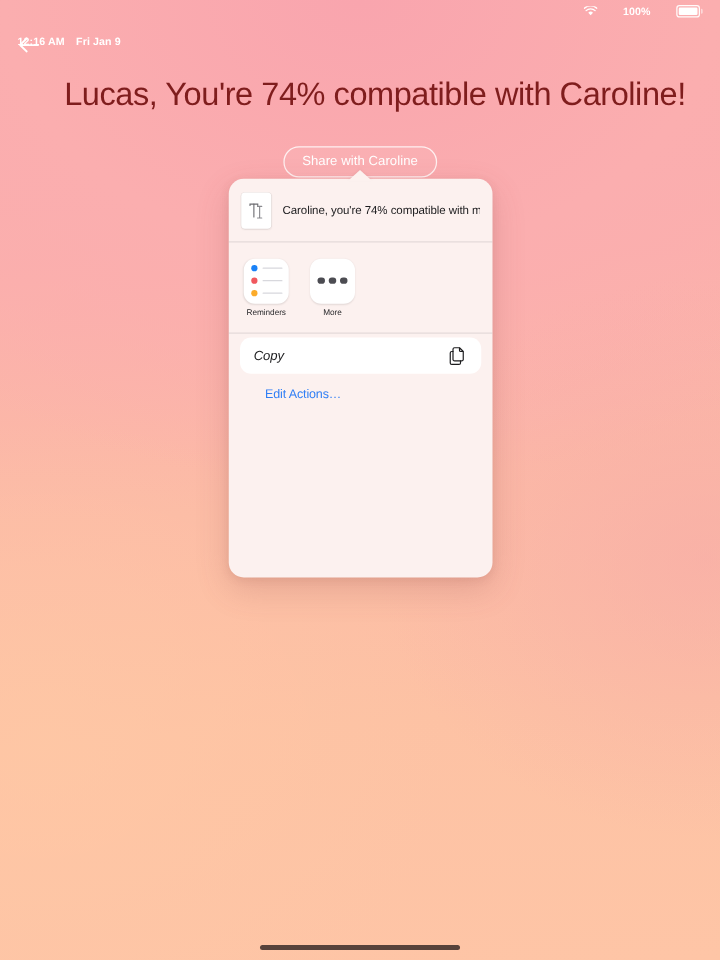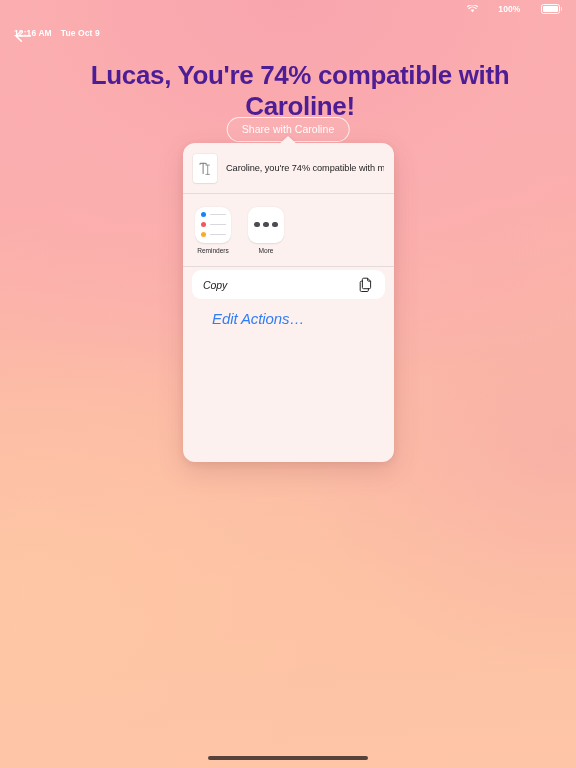--- a/index.html
+++ b/index.html
@@ -83,23 +83,23 @@
     width: 26px; height: 22px;
     display: flex; align-items: center; justify-content: center;
     z-index: 4;
   }
 
   
   #page-title {
     position: absolute;
     top: 60px; left: 0; right: 0;
     text-align: center;
-    color: #4c1d95;
+    color: #7f1d1d;
     font-size: 26px;
-    font-weight: 700;
+    font-weight: 400;
     letter-spacing: -0.35px;
     padding: 0 16px;
     z-index: 3;
     margin-left: 24px;
   }
 
   
   #share-button {
     position: absolute;
     top: 117px; left: 50%;
@@ -232,24 +232,23 @@
   .action-label {
     font-size: 10.5px;
     color: #1c1c1e;
     letter-spacing: -0.1px;
     font-style: italic;
   }
   .action-icon { display: flex; align-items: center; }
 
   #edit-actions {
     padding: 5px 9px 0 20px;
-    font-size: 15px;
+    font-size: 10px;
     color: #2f7ef5;
     letter-spacing: -0.1px;
-    font-style: italic;
   }
 
   
   #home-indicator {
     position: absolute;
     bottom: 8px;
     left: 50%;
     transform: translateX(-50%);
     width: 160px;
     height: 4.5px;
@@ -262,21 +261,21 @@
 </head>
 <body>
 
 <div id="bg-base"></div>
 <div id="bg-warm-left"></div>
 <div id="bg-warm-right"></div>
 
 <div id="status-bar">
   <div class="sb-left">
     <span>12:16 AM</span>
-    <span>Tue Oct 9</span>
+    <span>Fri Jan 9</span>
   </div>
   <div class="sb-right">
     <span class="wifi-icon">
       <svg width="11" height="8" viewBox="0 0 11 8">
         <path d="M5.5 7.2 L3.6 5.1 a2.8 2.8 0 0 1 3.8 0 Z" fill="#ffffff"></path>
         <path d="M1.9 3.5 a5.2 5.2 0 0 1 7.2 0" stroke="#ffffff" stroke-width="1.1" fill="none" stroke-linecap="round"></path>
         <path d="M0.5 1.6 a7.6 7.6 0 0 1 10 0" stroke="#ffffff" stroke-width="1.1" fill="none" stroke-linecap="round"></path>
       </svg>
     </span>
     <span>100%</span>

